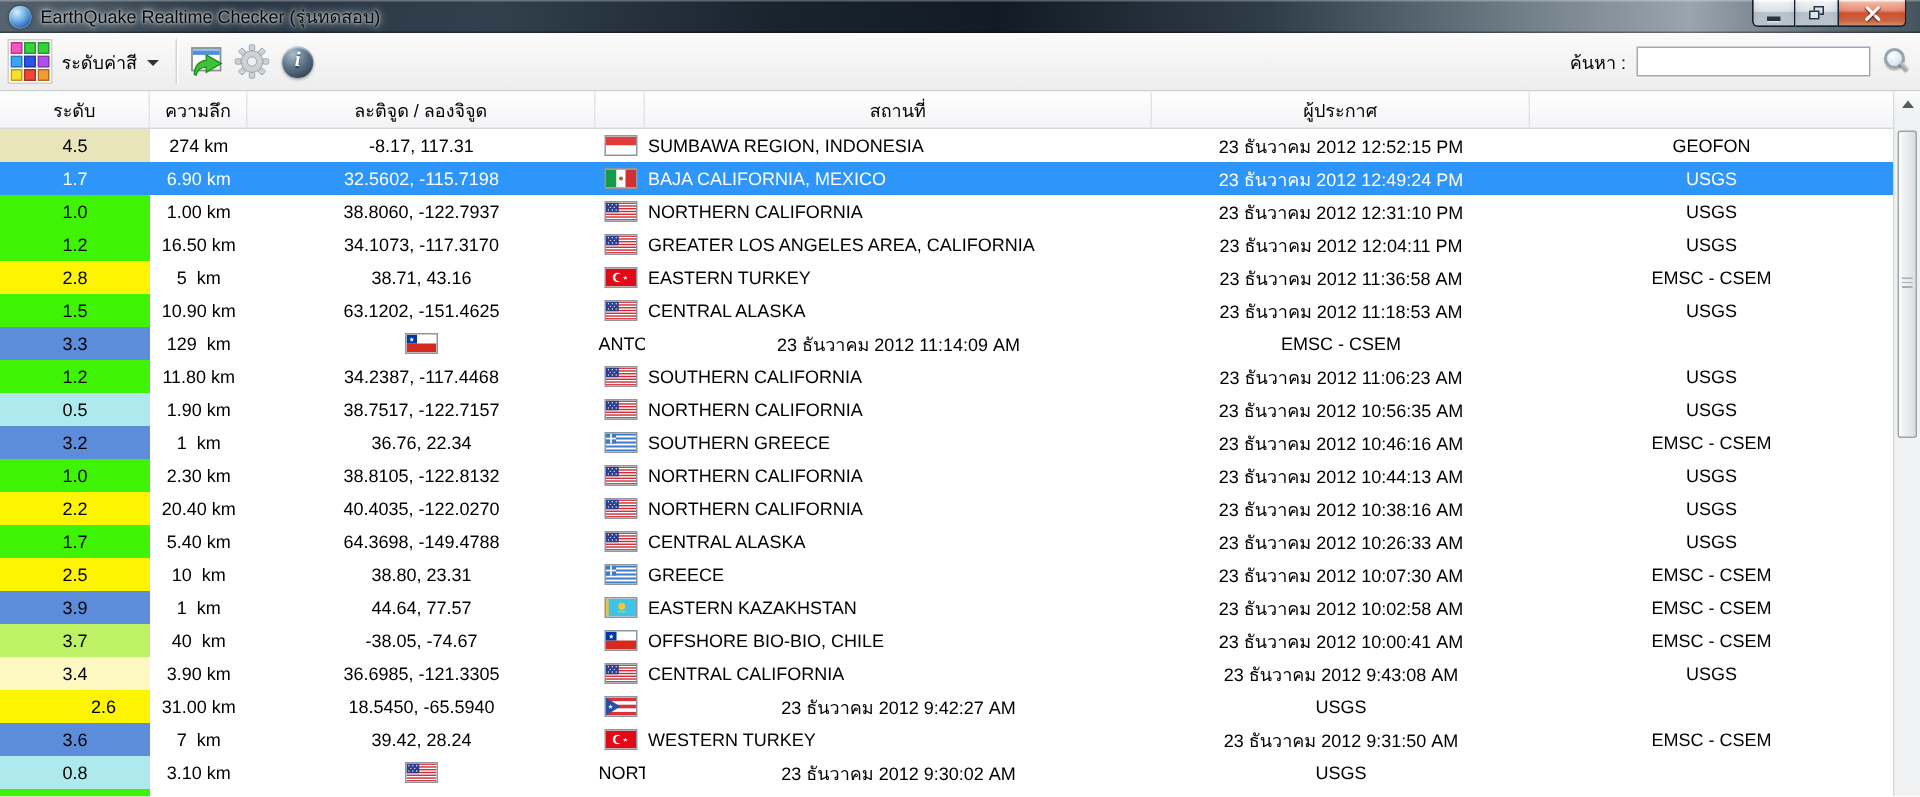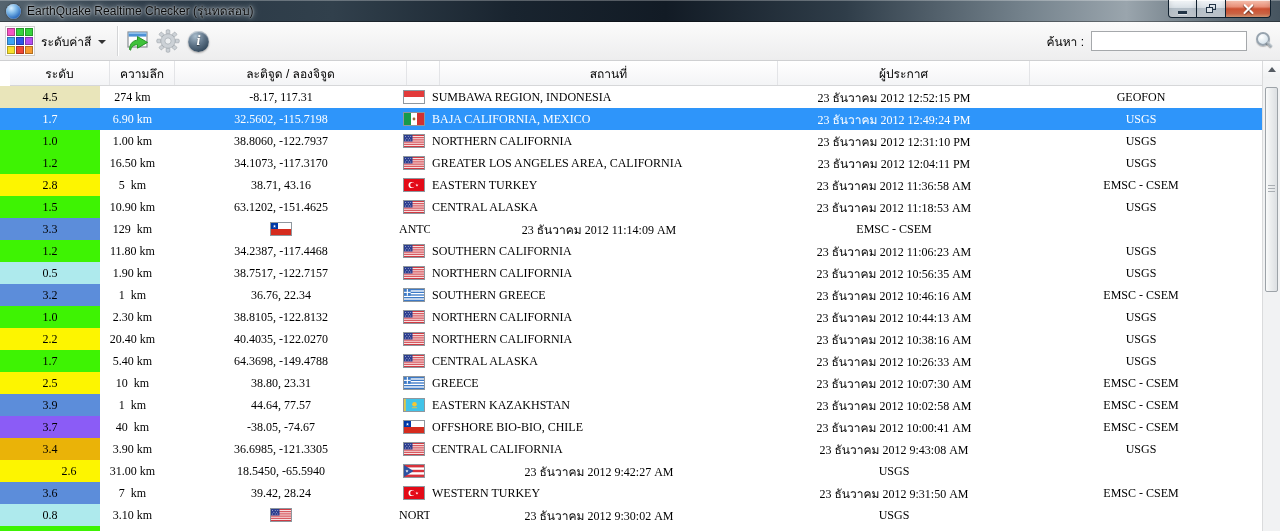--- a/index.html
+++ b/index.html
@@ -79,27 +79,27 @@
     border:2px solid #97a3ae;background:radial-gradient(circle at 35% 30%,#ffffff,#dfe9f0 60%,#c4d2dc);
     box-shadow:0 1px 1px rgba(0,0,0,.25);
   }
   .magnifier .handle{
     position:absolute;left:12px;top:13px;width:7px;height:3px;background:linear-gradient(#cfd6db,#8e9aa4);
     transform:rotate(45deg);border-radius:1px;box-shadow:0 1px 1px rgba(0,0,0,.3);
   }
 
   
   .thead{
-    position:absolute;top:61px;left:10px;width:1262px;height:25px;
+    position:absolute;top:61px;left:0;width:1262px;height:25px;
     display:grid;grid-template-columns:100px 65px 232px 33px 338px 252px 242px;
     background:linear-gradient(#ffffff,#f3f4f6);
     border-bottom:1px solid #d6d7d9;box-sizing:border-box;
   }
   .hcell{display:flex;align-items:center;justify-content:center;border-right:1px solid #e3e4e7;box-sizing:border-box;white-space:nowrap;overflow:hidden;cursor:default;}
-  .tbody{position:absolute;top:86px;left:0;width:1264px;font-family:Liberation Serif, serif;}
+  .tbody{position:absolute;top:86px;left:0;width:1264px;}
   .row{display:grid;grid-template-columns:100px 65px 232px 33px 338px 252px 242px;height:22px;}
   .row.partial{height:5px;overflow:hidden;}
   .cell{display:flex;align-items:center;justify-content:center;white-space:pre;overflow:hidden;height:22px;}
   .cell.c-loc{justify-content:flex-start;padding-left:2px;}
   .row.selected{color:#fff;}
   .flagbox{display:block;width:20px;height:12px;outline:1px solid #8f979e;line-height:0;background:#fff;}
   .flagbox svg{display:block;}
 
   
   .scrollbar{position:absolute;top:61px;right:0;bottom:0;width:18px;background:#f1f2f3;border-left:1px solid #dadbdc;box-sizing:border-box;}
@@ -536,35 +536,35 @@
               <rect width="20" height="12" fill="#41c3e8"></rect>
               <rect width="1.8" height="12" fill="#f5c733" opacity="0.9"></rect>
               <circle cx="10.5" cy="5.2" r="2.3" fill="#f5c733"></circle>
               <rect x="8" y="8.2" width="5" height="1" fill="#f5c733" opacity="0.8"></rect>
             </svg></span></div>
         <div class="cell c-loc">EASTERN KAZAKHSTAN</div>
         <div class="cell c-when">23 ธันวาคม 2012 10:02:58 AM</div>
         <div class="cell c-source">EMSC - CSEM</div>
       </div>
       <div class="row">
-        <div class="cell c-mag" style="background: #8b5cf6;">3.7</div>
+        <div class="cell c-mag" style="background: #bef264;">3.7</div>
         <div class="cell c-depth">40  km</div>
         <div class="cell c-latlong">-38.05, -74.67</div>
         <div class="cell c-flag"><span class="flagbox"><svg width="20" height="12" viewBox="0 0 20 12">
               <rect width="20" height="6" fill="#fff"></rect>
               <rect y="6" width="20" height="6" fill="#d52b1e"></rect>
               <rect width="7" height="6" fill="#0039a6"></rect>
               <polygon points="3.5,1.6 3.9,2.8 5.1,2.8 4.1,3.6 4.5,4.8 3.5,4.1 2.5,4.8 2.9,3.6 1.9,2.8 3.1,2.8" fill="#fff"></polygon>
             </svg></span></div>
         <div class="cell c-loc">OFFSHORE BIO-BIO, CHILE</div>
         <div class="cell c-when">23 ธันวาคม 2012 10:00:41 AM</div>
         <div class="cell c-source">EMSC - CSEM</div>
       </div>
       <div class="row">
-        <div class="cell c-mag" style="background: #eab308;">3.4</div>
+        <div class="cell c-mag" style="background: #fef9c3;">3.4</div>
         <div class="cell c-depth">3.90 km</div>
         <div class="cell c-latlong">36.6985, -121.3305</div>
         <div class="cell c-flag"><span class="flagbox"><svg width="20" height="12" viewBox="0 0 20 12">
               <rect width="20" height="12" fill="#fff"></rect>
               <rect y="0" width="20" height="0.92" fill="#cc2a33"></rect>
               <rect y="1.85" width="20" height="0.92" fill="#cc2a33"></rect>
               <rect y="3.69" width="20" height="0.92" fill="#cc2a33"></rect>
               <rect y="5.54" width="20" height="0.92" fill="#cc2a33"></rect>
               <rect y="7.38" width="20" height="0.92" fill="#cc2a33"></rect>
               <rect y="9.23" width="20" height="0.92" fill="#cc2a33"></rect>

